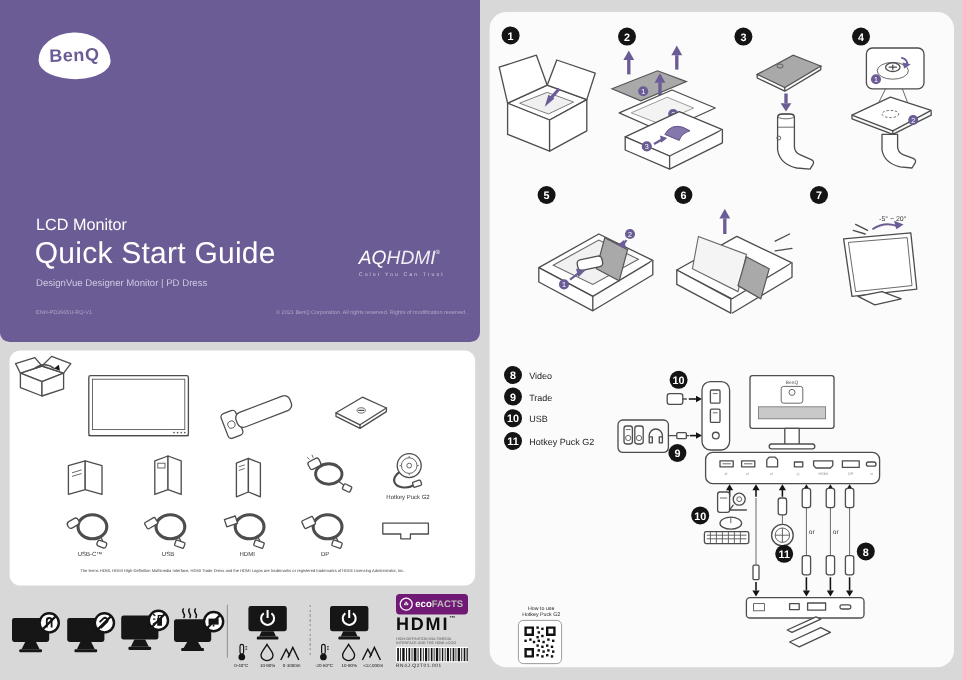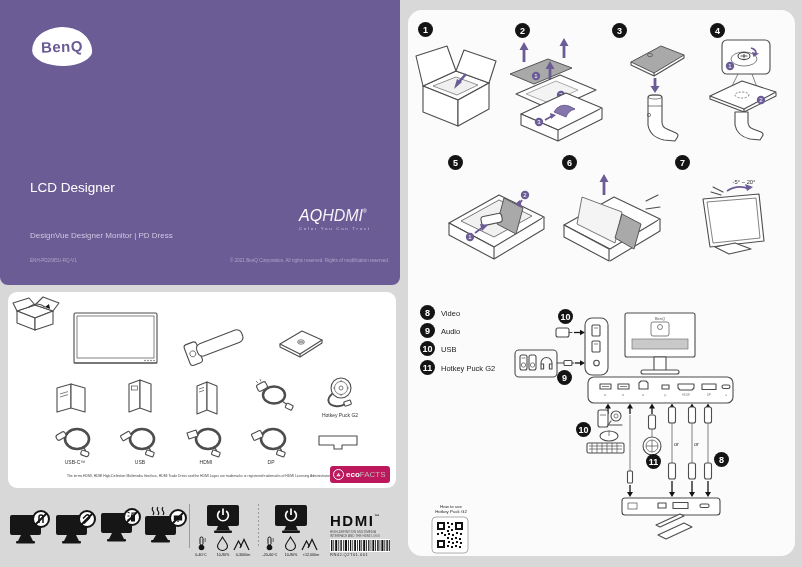--- a/index.html
+++ b/index.html
@@ -20,24 +20,24 @@
   .aq-r{font-size:5px;vertical-align:8px;}
   .aq-tag{font-size:4.4px;letter-spacing:1.7px;color:#cfc8e0;margin-top:1px;}
   
   .pkg{left:8px;top:292px;width:388px;height:196px;background:#fff;border-radius:9px;}
   .pkg-label{font-size:5px;color:#333;text-align:center;}
   .fineprint{left:24px;top:182px;width:340px;font-size:3.4px;color:#444;text-align:center;white-space:nowrap;}
   
   .spec-label{font-size:3.7px;color:#111;text-align:center;white-space:nowrap;}
   .vline{width:1px;background:#9a9a9a;}
   .vline-dot{width:1px;background:repeating-linear-gradient(#9a9a9a 0 2px,transparent 2px 4px);}
-  .eco{left:330px;top:466px;width:60px;height:17px;background:#be185d;border-radius:3px;color:#fff;display:flex;align-items:center;padding-left:3px;box-sizing:border-box;}
+  .eco{left:330px;top:495px;width:60px;height:17px;background:#701a75;border-radius:3px;color:#fff;display:flex;align-items:center;padding-left:3px;box-sizing:border-box;}
   .eco-circ{width:9px;height:9px;border:1px solid #fff;border-radius:50%;margin-right:2px;display:flex;align-items:center;justify-content:center;font-size:5px;}
   .eco-b{font-weight:bold;font-size:8px;}
-  .eco-l{font-size:8px;font-weight:400;color:#bbb;}
+  .eco-l{font-size:8px;font-weight:700;color:#bbb;}
   .hdmi-word{left:330px;top:512px;font-weight:bold;font-size:15px;letter-spacing:1.5px;color:#0d0d0d;}
   .hdmi-tm{font-size:5px;vertical-align:8px;letter-spacing:0;}
   .hdmi-note{left:330px;top:530px;width:58px;font-size:3.1px;color:#555;}
   .barcode-num{left:330px;top:552px;font-size:4px;color:#222;letter-spacing:.5px;}
   
   .panel{left:408px;top:10px;width:387px;height:546px;background:#fbfbfb;border-radius:14px;}
   .ncirc{position:absolute;width:15px;height:15px;background:#141414;border-radius:50%;color:#fff;font-size:9px;font-weight:bold;display:flex;align-items:center;justify-content:center;}
   .legend-label{position:absolute;font-size:7.5px;color:#222;}
   .or{position:absolute;font-size:5.5px;color:#333;}
   .qr-cap{position:absolute;font-size:4.4px;color:#222;text-align:center;width:60px;}
@@ -52,21 +52,22 @@
 </style>
 </head>
 <body>
 
 <div class="page">
 
   <div class="abs cover">
     <div class="abs logo-blob">
       <span class="logo-text">BenQ</span>
     </div>
-    <div class="abs product-line">LCD Designer</div>
+    <div class="abs product-line">LCD Monitor</div>
+    <div class="abs title">Quick Start Guide</div>
     <div class="abs subtitle">DesignVue Designer Monitor | PD Dress</div>
     <div class="abs partno">ENH-PD2665U-RQ-V1</div>
     <div class="abs copyright">© 2021 BenQ Corporation. All rights reserved. Rights of modification reserved.</div>
     <div class="abs aqcolor">
       <div><span class="aq-b">AQ</span><span class="aq-l">HDMI</span><span class="aq-r">®</span></div>
       <div class="aq-tag">Color You Can Trust</div>
     </div>
   </div>
 
   <div class="abs pkg">
@@ -404,21 +405,21 @@
       <polygon class="pur" points="56,16 62,12 54,9"></polygon>
       <path class="ink" d="M22,12 l10,5 M20,17 l10,3"></path>
       <polygon class="inkf" points="12,24 68,19 73,66 19,72"></polygon>
       <polygon class="thin" points="16,27 65,23 69,63 22,68"></polygon>
       <polygon class="inkf" points="24,72 44,68 60,74 38,79"></polygon>
     </svg>
 
     <div class="ncirc" style="left:12px;top:295px">8</div>
     <div class="legend-label" style="left:33px;top:299px">Video</div>
     <div class="ncirc" style="left:12px;top:313px">9</div>
-    <div class="legend-label" style="left:33px;top:317px">Audio</div>
+    <div class="legend-label" style="left:33px;top:317px">Trade</div>
     <div class="ncirc" style="left:12px;top:331px">10</div>
     <div class="legend-label" style="left:33px;top:335px">USB</div>
     <div class="ncirc" style="left:12px;top:350px">11</div>
     <div class="legend-label" style="left:33px;top:354px">Hotkey Puck G2</div>
 
     <svg style="left:100px;top:285px" width="235" height="260" viewBox="0 0 235 260">
       <rect class="inkf" x="48" y="33" width="13" height="9" rx="2"></rect>
       <line class="ink" x1="61" y1="37.5" x2="64" y2="37.5"></line>
       <line x1="66" y1="37.5" x2="72" y2="37.5" stroke="#141414" stroke-width="1.3"></line>
       <polygon points="72,34.8 77,37.5 72,40.2" fill="#141414"></polygon>

